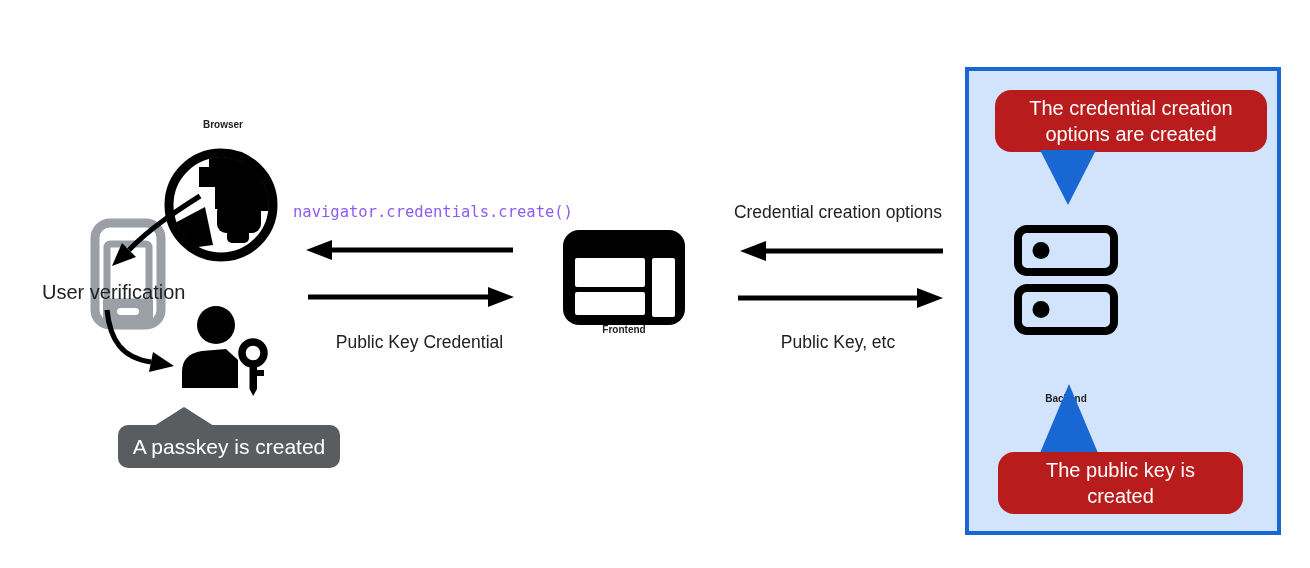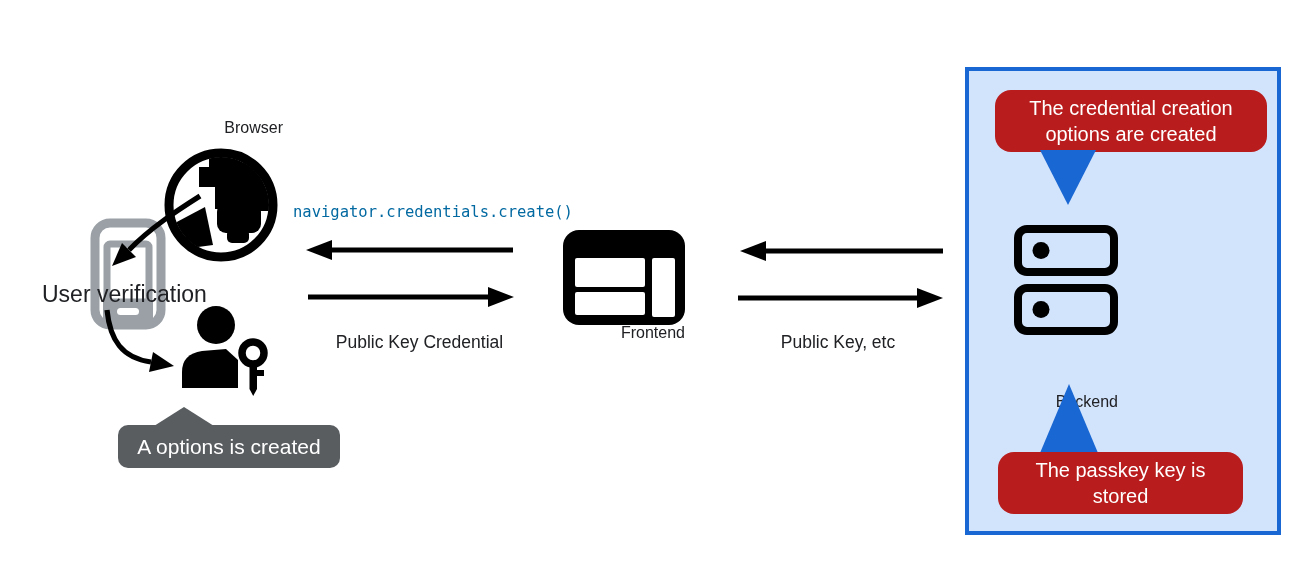--- a/index.html
+++ b/index.html
@@ -7,29 +7,29 @@
     position: relative;
     width: 1310px; height: 568px;
     background: #ffffff;
     font-family: "Liberation Sans", sans-serif;
     color: #202124;
     overflow: hidden;
   }
   .abs { position: absolute; }
 
   
-  .node-title { font-weight: normal; font-size: 16px; text-align: right; z-index: 6; }
+  .node-title { font-weight: bold; font-size: 10px; text-align: center; z-index: 6; }
   .flow-label { font-size: 17.5px; text-align: center; z-index: 6; }
-  .code-label { font-family: "DejaVu Sans Mono", monospace; font-size: 15.5px; z-index: 6; color: #0369a1; }
+  .code-label { font-family: "DejaVu Sans Mono", monospace; font-size: 15.5px; z-index: 6; color: #8b5cf6; }
 
   
   .browser-title   { left: 163px; top: 119px; width: 120px; }
   .globe-svg       { left: 163px; top: 147px; z-index: 2; }
   .phone-svg       { left: 90px;  top: 218px; z-index: 2; }
-  .user-verif      { left: 42px;  top: 281px; font-size: 23px; white-space: nowrap; z-index: 6; }
+  .user-verif      { left: 42px;  top: 281px; font-size: 20px; white-space: nowrap; z-index: 6; }
   .person-svg      { left: 180px; top: 304px; z-index: 2; }
 
   .tooltip {
     left: 118px; top: 425px; width: 222px; height: 43px;
     background: #595d60; border-radius: 10px;
     color: #ffffff; font-size: 21px;
     display: flex; align-items: center; justify-content: center;
     z-index: 6;
   }
   .tooltip-pointer {
@@ -115,50 +115,51 @@
   <svg class="abs person-svg" width="92" height="92" viewBox="0 0 92 92">
     <circle cx="36" cy="21" r="19" fill="#000000"></circle>
     <path d="M2,84 L2,68 Q2,50 22,47 L46,45 L58,56 L58,84 Z" fill="#000000"></path>
     <circle cx="73" cy="49" r="11" fill="none" stroke="#000000" stroke-width="7.5"></circle>
     <rect x="69.5" y="58" width="7.5" height="27" fill="#000000"></rect>
     <rect x="76" y="66" width="8" height="6" fill="#000000"></rect>
     <polygon points="69.5,85 77,85 73.2,92" fill="#000000"></polygon>
   </svg>
 
   <div class="abs tooltip-pointer"></div>
-  <div class="abs tooltip">A options is created</div>
+  <div class="abs tooltip">A passkey is created</div>
 
   <div class="abs code-label code-create">navigator.credentials.create()</div>
   <div class="abs flow-label pkc-label">Public Key Credential</div>
 
   <svg class="abs frontend-svg" width="122" height="95" viewBox="0 0 122 95">
     <rect x="0" y="0" width="122" height="95" rx="16" fill="#000000"></rect>
     <rect x="12" y="28" width="70" height="29" rx="2" fill="#ffffff"></rect>
     <rect x="12" y="62" width="70" height="23" rx="2" fill="#ffffff"></rect>
     <rect x="89" y="28" width="23" height="59" rx="2" fill="#ffffff"></rect>
   </svg>
   <div class="abs node-title frontend-title">Frontend</div>
 
+  <div class="abs flow-label cco-label">Credential creation options</div>
   <div class="abs flow-label pke-label">Public Key, etc</div>
 
   <div class="abs panel"></div>
 
   <div class="abs callout callout-top">The credential creation options are created</div>
   <div class="abs pointer-down"></div>
 
   <svg class="abs server-svg" width="104" height="110" viewBox="0 0 104 110">
     <rect x="4" y="4" width="96" height="43" rx="9" fill="none" stroke="#000000" stroke-width="8"></rect>
     <circle cx="27" cy="25.5" r="8.5" fill="#000000"></circle>
     <rect x="4" y="63" width="96" height="43" rx="9" fill="none" stroke="#000000" stroke-width="8"></rect>
     <circle cx="27" cy="84.5" r="8.5" fill="#000000"></circle>
   </svg>
   <div class="abs node-title backend-title">Backend</div>
 
   <div class="abs pointer-up"></div>
-  <div class="abs callout callout-bottom">The passkey key is stored</div>
+  <div class="abs callout callout-bottom">The public key is created</div>
 
   <svg class="abs arrow-layer" width="1310" height="568" viewBox="0 0 1310 568">
 
     <g>
       <path d="M513,250 H332" stroke="#000000" stroke-width="5.2" fill="none"></path>
       <polygon points="332,240 332,260 306,250" fill="#000000"></polygon>
     </g>
 
     <g>
       <path d="M308,297 H488" stroke="#000000" stroke-width="5.2" fill="none"></path>

